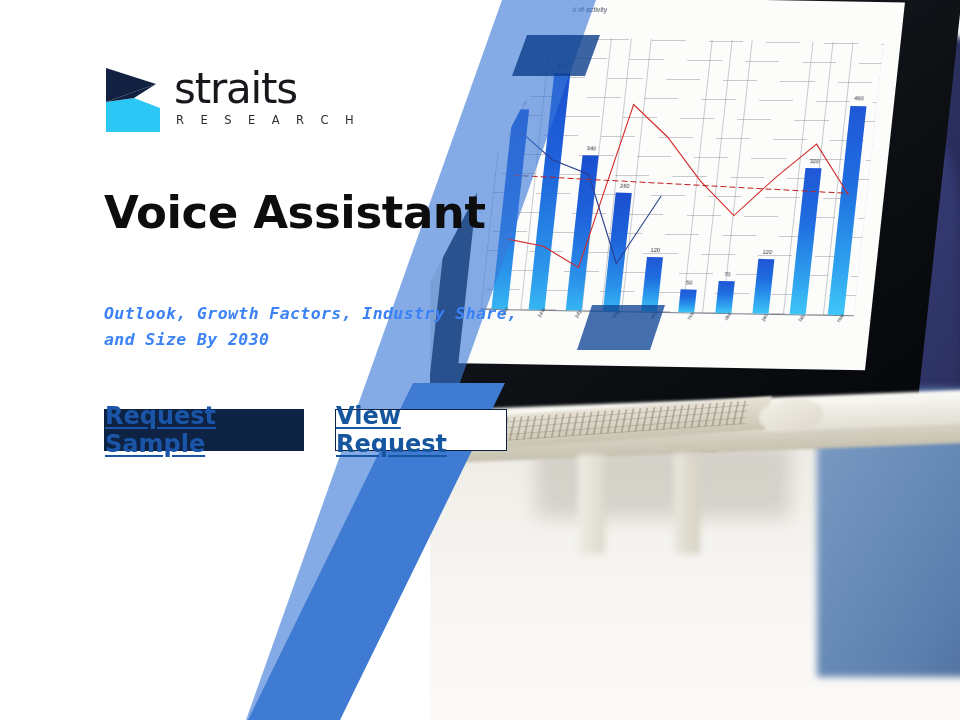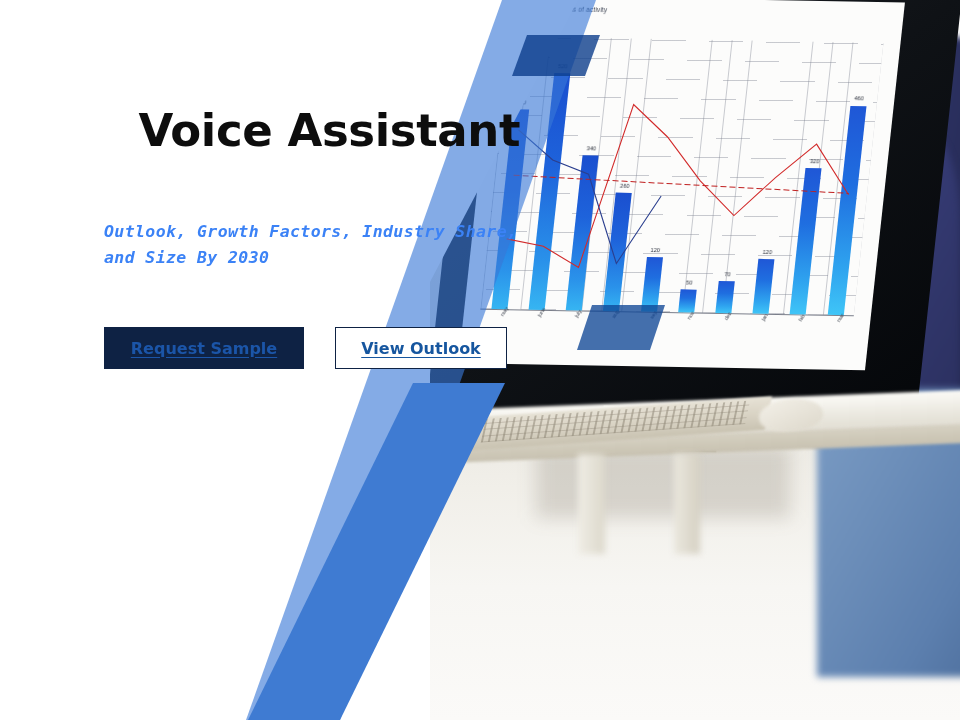--- a/index.html
+++ b/index.html
@@ -263,21 +263,21 @@
     letter-spacing: -1.2px; line-height: 1;
     font-family: "DejaVu Sans", sans-serif;
   }
   .logo-sub {
     font-size: 11.5px; color: #2a2c30; letter-spacing: 6.4px;
     margin-top: 3px; margin-left: 2px;
     font-family: "DejaVu Sans", sans-serif;
   }
 
   
-  #title-block { margin-top: 42px; text-align: right; }
+  #title-block { margin-top: 42px; }
   .title-line {
     font-size: 45px; line-height: 1.18; font-weight: 700;
     color: #0d0d0d; letter-spacing: -0.4px;
     font-family: "DejaVu Sans", sans-serif;
   }
   .title-line.accent { color: #2cb6ea; }
 
   
   #subtitle {
     margin-top: 62px;
@@ -288,21 +288,21 @@
     letter-spacing: .4px;
   }
 
   
   #buttons { margin-top: 56px; display: flex; gap: 31px; align-items: stretch; }
   .btn {
     display: flex; align-items: center; justify-content: center;
     height: 42px; cursor: pointer; user-select: none;
   }
   .btn span {
-    font-size: 16px; font-weight: 700;
+    font-size: 24px; font-weight: 700;
     text-decoration: underline; text-underline-offset: 3px;
     font-family: "DejaVu Sans", sans-serif;
   }
   #btn-primary {
     width: 200px;
     background: #0e2244;
     border: 1px solid #0e2244;
   }
   #btn-primary span { color: #1b55a8; }
   #btn-secondary {
@@ -399,30 +399,44 @@
 
   <div id="wedge"></div>
 
   <div id="stripe"></div>
   <div id="stripe-dark"></div>
   <div id="stripe-dark2"></div>
   <div id="stripe-solid"></div>
 
   <div id="content">
 
+    <div id="logo">
+      <div class="logo-mark">
+        <svg viewBox="0 0 62 72" xmlns="http://www.w3.org/2000/svg">
+          <path d="M2 6 L2 40 L52 22 Z" fill="#122141"></path>
+          <path d="M2 40 L2 70 L56 70 L56 46 L30 36 Z" fill="#2cc8f5"></path>
+          <path d="M2 40 L52 22 L30 36 Z" fill="#122141"></path>
+          <path d="M56 46 L56 70 L42 70 Z" fill="#2cc8f5"></path>
+        </svg>
+      </div>
+      <div class="logo-words">
+        <div class="logo-name">straits</div>
+        <div class="logo-sub">R E S E A R C H</div>
+      </div>
+    </div>
 
     <div id="title-block">
       <div class="title-line">Voice Assistant</div>
     </div>
 
     <div id="subtitle">Outlook, Growth Factors, Industry Share, and Size By 2030</div>
 
     <div id="buttons">
       <div class="btn" id="btn-primary">
         <span>Request Sample</span>
       </div>
       <div class="btn" id="btn-secondary">
-        <span>View Outlook</span>
+        <span>View Request</span>
       </div>
     </div>
 
   </div>
 </div>
 
 </body></html>

